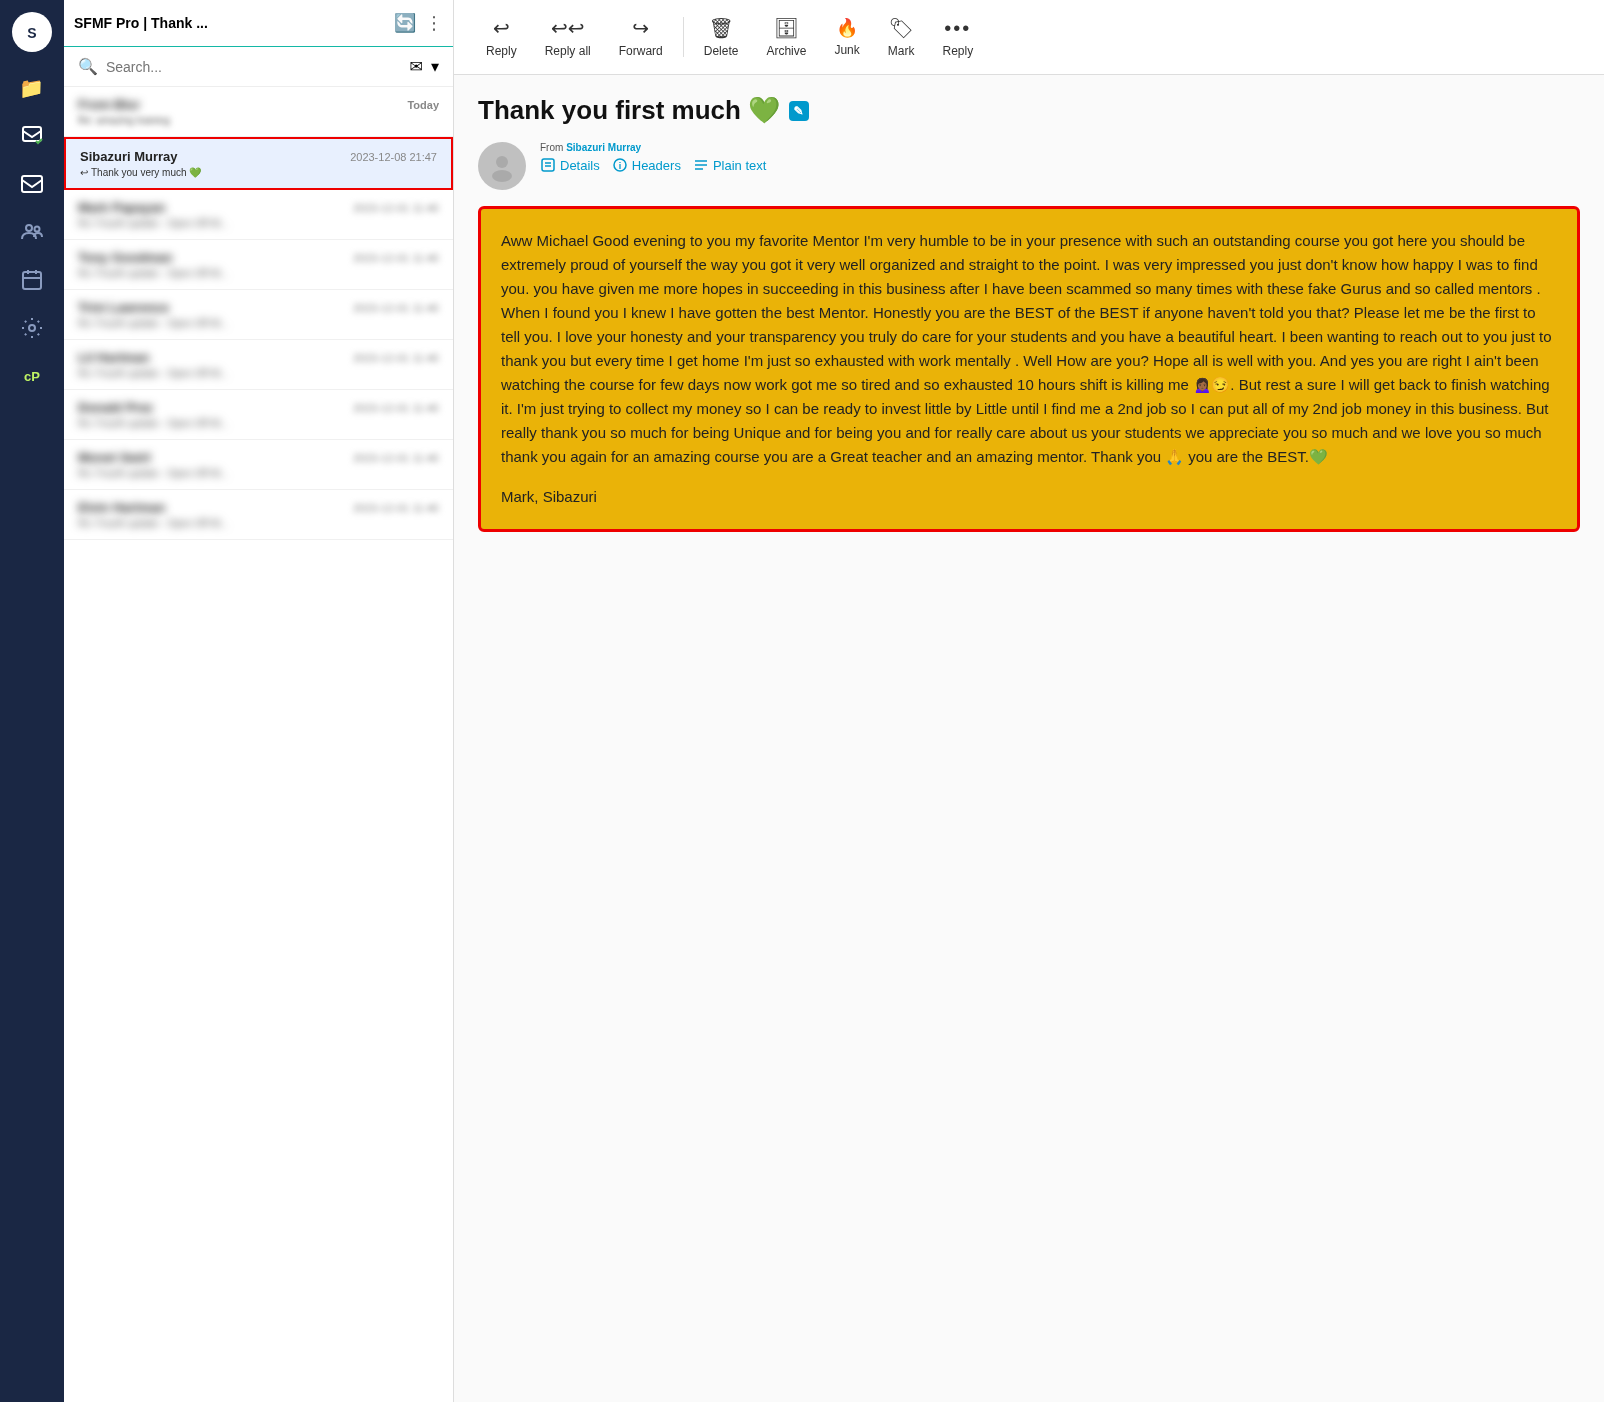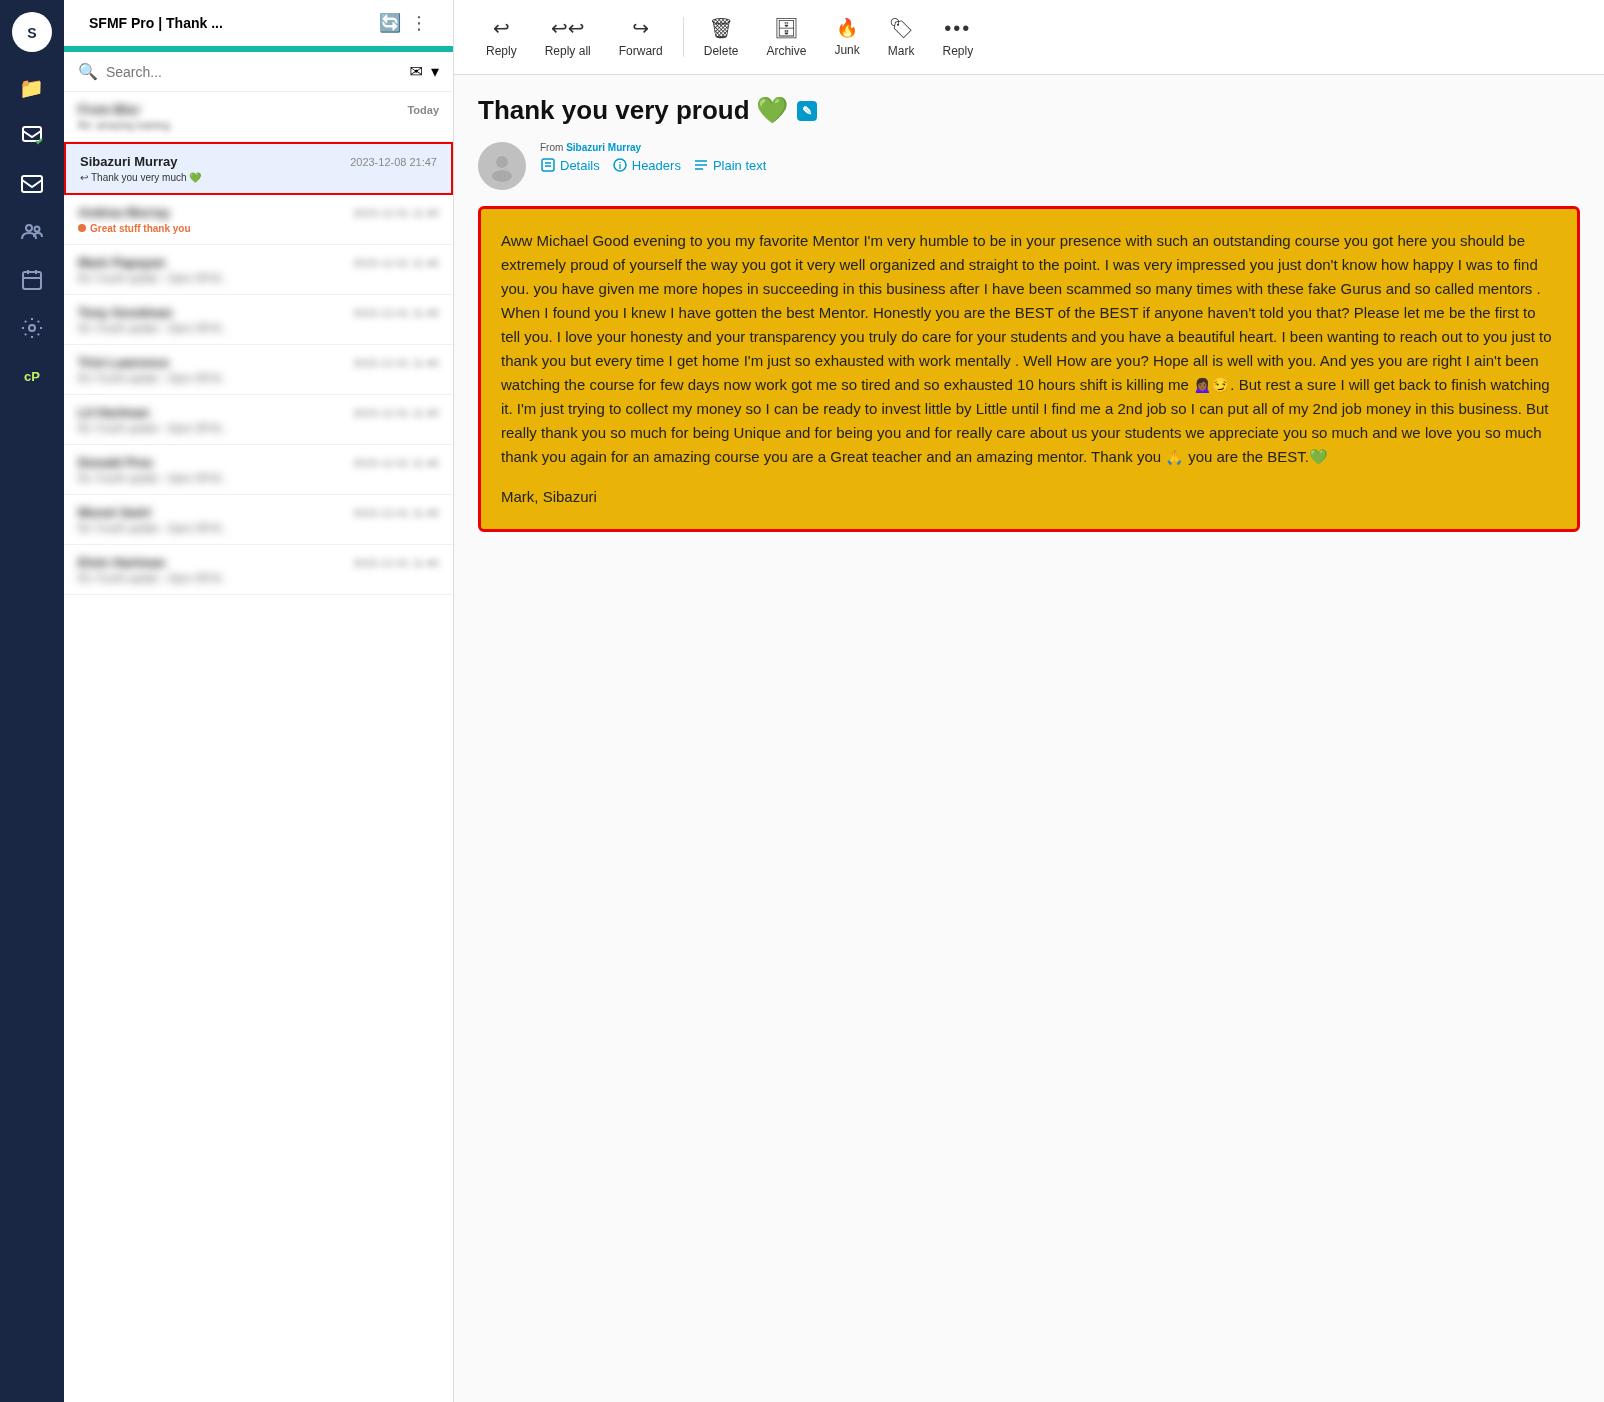--- a/index.html
+++ b/index.html
@@ -40,22 +40,22 @@
     
     .email-list-panel {
       width: 390px;
       background: #fff;
       display: flex;
       flex-direction: column;
       border-right: 1px solid #ddd;
       flex-shrink: 0;
     }
     .panel-header {
-      padding: 12px 25px;
-      border-bottom: 6px solid #14b8a6;
+      padding: 12px 10px;
+      border-bottom: 1px solid #14b8a6;
       display: flex;
       align-items: center;
       gap: 8px;
     }
     .panel-header-icons {
       display: flex; gap: 8px; color: #555;
     }
     .search-bar {
       padding: 10px 14px;
       border-bottom: 1px solid #eee;
@@ -292,27 +292,20 @@
     <div class="email-item selected">
       <div class="email-item-row1">
         <span class="email-sender visible">Sibazuri Murray</span>
         <span class="email-date visible">2023-12-08 21:47</span>
       </div>
       <div class="email-subject visible">↩ Thank you very much 💚</div>
     </div>
 
     <div class="email-item">
       <div class="email-item-row1">
-        <span class="email-sender" style="filter:blur(4px);">Andrea Murray</span>
-        <span class="email-date" style="filter:blur(3px);">2023-12-01 11:40</span>
-      </div>
-      <div class="email-subject" style="filter:none;color:#e8713c;font-weight:600;"><span class="dot-orange"></span>Great stuff thank you</div>
-    </div>
-    <div class="email-item">
-      <div class="email-item-row1">
         <span class="email-sender" style="filter:blur(4px);">Mark Papayan</span>
         <span class="email-date" style="filter:blur(3px);">2023-12-01 11:40</span>
       </div>
       <div class="email-subject" style="filter:blur(4px);">Re: Fourth update - Open Off W...</div>
     </div>
     <div class="email-item">
       <div class="email-item-row1">
         <span class="email-sender" style="filter:blur(4px);">Tony Goodman</span>
         <span class="email-date" style="filter:blur(3px);">2023-12-01 11:40</span>
       </div>
@@ -389,21 +382,21 @@
       <span>Mark</span>
     </button>
     <button class="toolbar-btn">
       <span class="icon" style="font-size:20px;letter-spacing:2px;">•••</span>
       <span>Reply</span>
     </button>
   </div>
 
   <div class="email-content">
     <div class="email-title">
-      <span>Thank you very proud 💚</span>
+      <span>Thank you first much 💚</span>
       <span class="edit-icon">✎</span>
     </div>
     <div class="email-meta">
       <div class="avatar">
         <svg width="32" height="32" viewBox="0 0 32 32">
           <circle cx="16" cy="12" r="6" fill="#aaa"></circle>
           <ellipse cx="16" cy="26" rx="10" ry="6" fill="#aaa"></ellipse>
         </svg>
       </div>
       <div>

